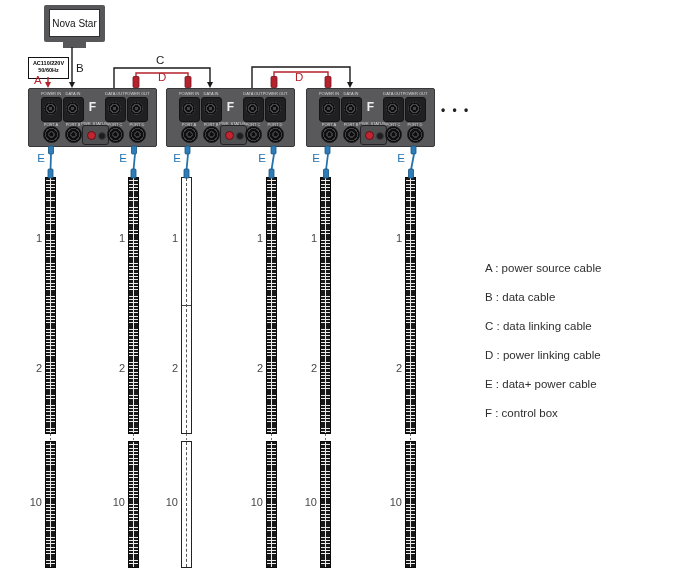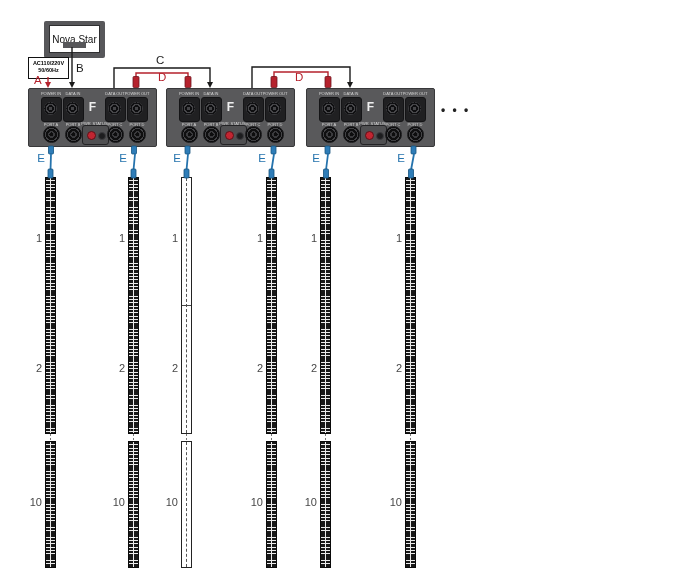--- a/index.html
+++ b/index.html
@@ -1,21 +1,21 @@
 <!DOCTYPE html>
 <html><head>
 <meta charset="utf-8">
 <style>
   html,body{margin:0;padding:0;background:#fff;}
   .canvas{position:relative;width:681px;height:580px;background:#fff;overflow:hidden;
           font-family:"Liberation Sans", sans-serif;}
   .abs{position:absolute;}
 
   
-  .mon-frame{left:44px;top:5px;width:61px;height:37px;background:#57575a;border-radius:2px;margin-top:16px;}
+  .mon-frame{left:44px;top:5px;width:61px;height:37px;background:#57575a;border-radius:2px;}
   .mon-screen{left:5px;top:4px;width:49px;height:26px;background:#fff;border:1px solid #2f2f31;
               display:flex;align-items:center;justify-content:center;font-size:10px;color:#111;white-space:nowrap;}
   .mon-stand{left:63px;top:42px;width:23px;height:6px;background:#57575a;}
 
   
   .acbox{left:28px;top:57px;width:39px;height:20px;background:#fff;border:1px solid #111;
          text-align:center;font-weight:bold;color:#000;}
   .acbox .l1{font-size:5.5px;line-height:7px;margin-top:2px;}
   .acbox .l2{font-size:5.5px;line-height:6px;}
 
@@ -200,20 +200,28 @@
   <div class="abs marker" style="left:295px;top:231px;">1</div>
   <div class="abs marker" style="left:295px;top:361px;">2</div>
   <div class="abs marker" style="left:295px;top:495px;">10</div>
 
   <div class="abs seg" style="left:405px;top:177px;height:257px;"></div>
   <div class="abs seg" style="left:405px;top:441px;height:127px;"></div>
   <div class="abs marker" style="left:380px;top:231px;">1</div>
   <div class="abs marker" style="left:380px;top:361px;">2</div>
   <div class="abs marker" style="left:380px;top:495px;">10</div>
 
+  <div class="abs legend">
+    <div class="item">A : power source cable</div>
+    <div class="item">B : data cable</div>
+    <div class="item">C : data linking cable</div>
+    <div class="item">D : power linking cable</div>
+    <div class="item">E : data+ power cable</div>
+    <div class="item">F : control box</div>
+  </div>
 
   <svg class="overlay" width="681" height="580" viewBox="0 0 681 580">
 
     <g>
       <line x1="72" y1="47" x2="72" y2="83" stroke="#1a1a1a" stroke-width="1.4"></line>
       <polygon points="72,88 69,82 75,82" fill="#1a1a1a"></polygon>
     </g>
 
     <g>
       <line x1="48" y1="77" x2="48" y2="83" stroke="#b5222d" stroke-width="1.4"></line>

